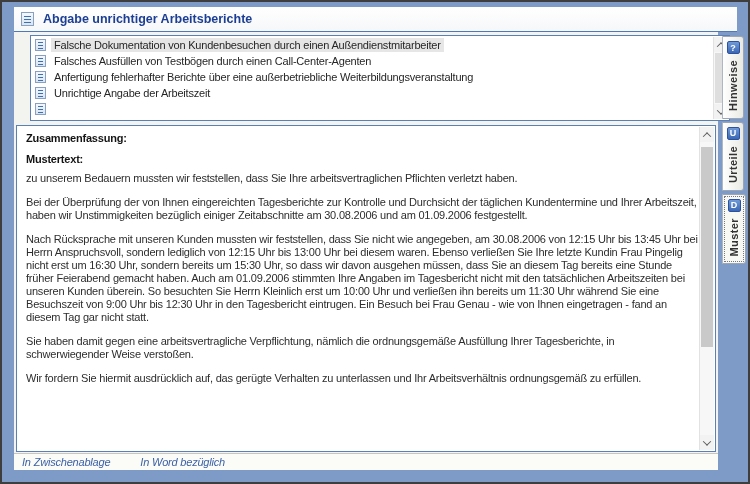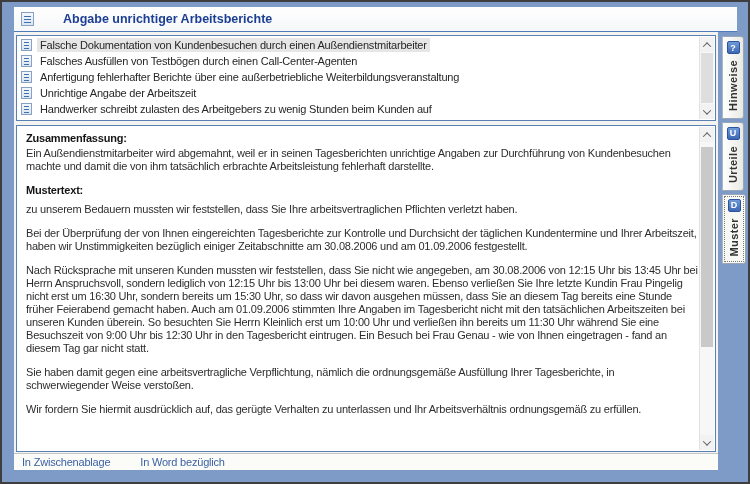--- a/index.html
+++ b/index.html
@@ -11,21 +11,21 @@
     background:#7d9bc6;
     border:2px solid #3e3e3e;
     overflow:hidden;
   }
 
   
   .header {
     position:absolute; left:12px; top:5px; width:723px; height:25px;
     background:linear-gradient(#ffffff,#f6f7f9);
     border-bottom:1px solid #4e79b7;
-    display:flex; align-items:center; padding-left:7px;gap:20px;
+    display:flex; align-items:center; padding-left:7px;
   }
   .doc-icon {
     width:13px; height:14px; flex:0 0 13px;
     border:1px solid #89a0c0;
     background:linear-gradient(#f3f8fd,#d9e5f3);
     position:relative;
   }
   .doc-icon::before {
     content:""; position:absolute; left:2px; right:2px; top:3px; height:8px;
     background:repeating-linear-gradient(#3f6fae 0 1px, transparent 1px 3px);
@@ -35,21 +35,21 @@
   }
 
   
   .panel {
     position:absolute; left:12px; top:30px; width:704px; height:438px;
     background:#f3f3ef;
   }
 
   
   .listbox {
-    position:absolute; left:14px; top:33px; width:700px; height:86px;
+    position:absolute; left:28px; top:33px; width:700px; height:86px;
     background:#ffffff; border:1px solid #5b80b6;
   }
   .list-items { position:absolute; left:1px; top:1px; right:17px; }
   .list-item {
     height:16px; display:flex; align-items:center; padding-left:3px;
     font-size:11px; letter-spacing:-0.2px; color:#262626; white-space:nowrap;
     cursor:default;
   }
   .list-item .doc-icon { width:11px; height:12px; flex:0 0 11px; margin-right:5px; }
   .list-item .doc-icon::before { top:2px; height:7px; }
@@ -88,21 +88,21 @@
   .hd.summary { margin-bottom:2px; }
   .hd.muster  { margin-top:8px; margin-bottom:6px; }
 
   
   .sep { position:absolute; left:12px; top:451px; width:704px; height:1px; background:#c6c6c6; }
   .bottombar {
     position:absolute; left:12px; top:452px; width:704px; height:16px;
     background:#fbfbf8; display:flex; align-items:center;
   }
   .bottombar .link {
-    font-size:11px; letter-spacing:-0.2px; color:#3c61a6; cursor:pointer; text-decoration:none;
+    font-size:11px; letter-spacing:-0.2px; color:#3c61a6; cursor:pointer; text-decoration:none;font-style:italic;
   }
   .link.clip { margin-left:8px; }
   .link.word { margin-left:30px; }
 
   
   .tabs { position:absolute; left:720px; top:34px; width:24px; }
   .tab {
     width:22px; margin-bottom:3px;
     border:1px solid #9aa6b6; border-left-color:#aeb8c5;
     border-radius:0 3px 3px 0;
@@ -152,38 +152,36 @@
       <div class="list-item">
         <span class="doc-icon"></span>
         <span class="label">Anfertigung fehlerhafter Berichte über eine außerbetriebliche Weiterbildungsveranstaltung</span>
       </div>
       <div class="list-item">
         <span class="doc-icon"></span>
         <span class="label">Unrichtige Angabe der Arbeitszeit</span>
       </div>
       <div class="list-item">
         <span class="doc-icon"></span>
-        <span class="label">Handwerker schreibt zulasten des Arbeitgebers zu wenig Stunden beim Kunden auf</span>
       </div>
     </div>
     <div class="vscroll">
       <div class="sb-btn up">
           <span class="chev up"></span>
         </div>
       <div class="sb-thumb"></div>
       <div class="sb-btn down">
           <span class="chev down"></span>
         </div>
     </div>
   </div>
 
   <div class="textbox">
     <div class="doc-content">
       <p class="hd summary">Zusammenfassung:</p>
-      <p>Ein Außendienstmitarbeiter wird abgemahnt, weil er in seinen Tagesberichten unrichtige Angaben zur Durchführung von Kundenbesuchen machte und damit die von ihm tatsächlich erbrachte Arbeitsleistung fehlerhaft darstellte.</p>
       <p class="hd muster">Mustertext:</p>
       <p>zu unserem Bedauern mussten wir feststellen, dass Sie Ihre arbeitsvertraglichen Pflichten verletzt haben.</p>
       <p>Bei der Überprüfung der von Ihnen eingereichten Tagesberichte zur Kontrolle und Durchsicht der täglichen Kundentermine und Ihrer Arbeitszeit, haben wir Unstimmigkeiten bezüglich einiger Zeitabschnitte am 30.08.2006 und am 01.09.2006 festgestellt.</p>
       <p>Nach Rücksprache mit unseren Kunden mussten wir feststellen, dass Sie nicht wie angegeben, am 30.08.2006 von 12:15 Uhr bis 13:45 Uhr bei Herrn Anspruchsvoll, sondern lediglich von 12:15 Uhr bis 13:00 Uhr bei diesem waren. Ebenso verließen Sie Ihre letzte Kundin Frau Pingelig nicht erst um 16:30 Uhr, sondern bereits um 15:30 Uhr, so dass wir davon ausgehen müssen, dass Sie an diesem Tag bereits eine Stunde früher Feierabend gemacht haben. Auch am 01.09.2006 stimmten Ihre Angaben im Tagesbericht nicht mit den tatsächlichen Arbeitszeiten bei unseren Kunden überein. So besuchten Sie Herrn Kleinlich erst um 10:00 Uhr und verließen ihn bereits um 11:30 Uhr während Sie eine Besuchszeit von 9:00 Uhr bis 12:30 Uhr in den Tagesbericht eintrugen. Ein Besuch bei Frau Genau - wie von Ihnen eingetragen - fand an diesem Tag gar nicht statt.</p>
       <p>Sie haben damit gegen eine arbeitsvertragliche Verpflichtung, nämlich die ordnungsgemäße Ausfüllung Ihrer Tagesberichte, in schwerwiegender Weise verstoßen.</p>
       <p>Wir fordern Sie hiermit ausdrücklich auf, das gerügte Verhalten zu unterlassen und Ihr Arbeitsverhältnis ordnungsgemäß zu erfüllen.</p>
     </div>
     <div class="vscroll">
       <div class="sb-btn up">
           <span class="chev up"></span>

